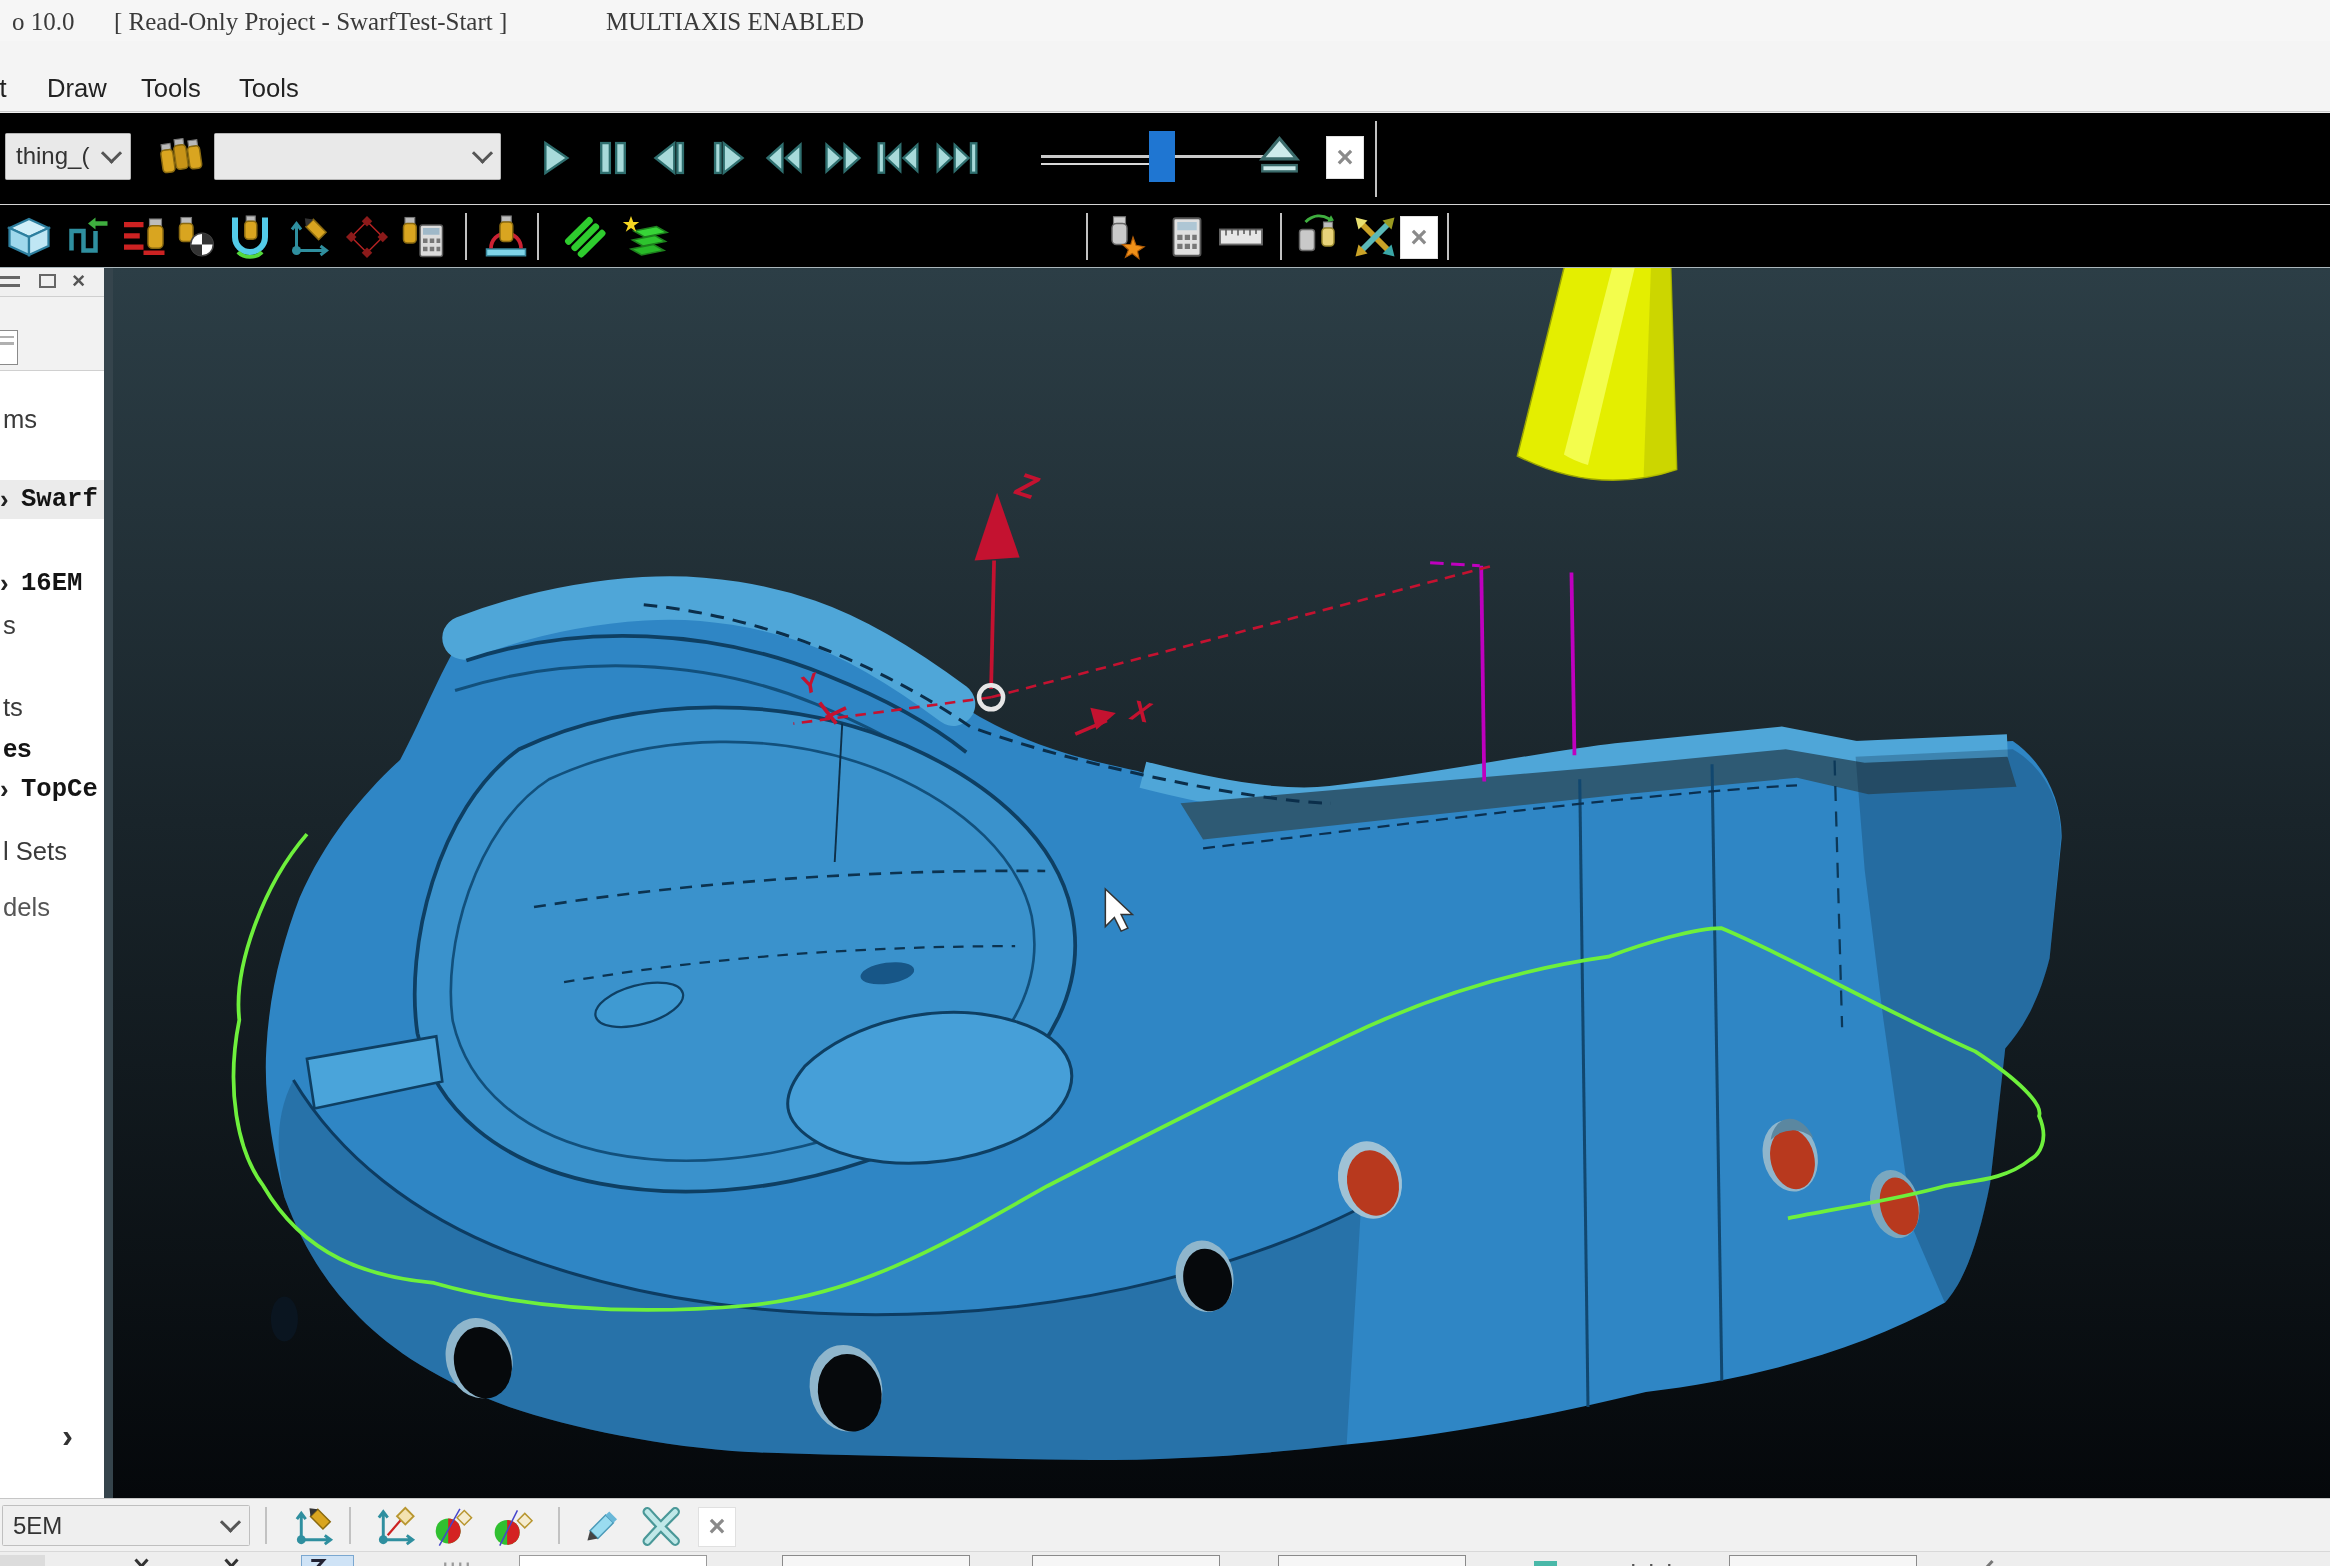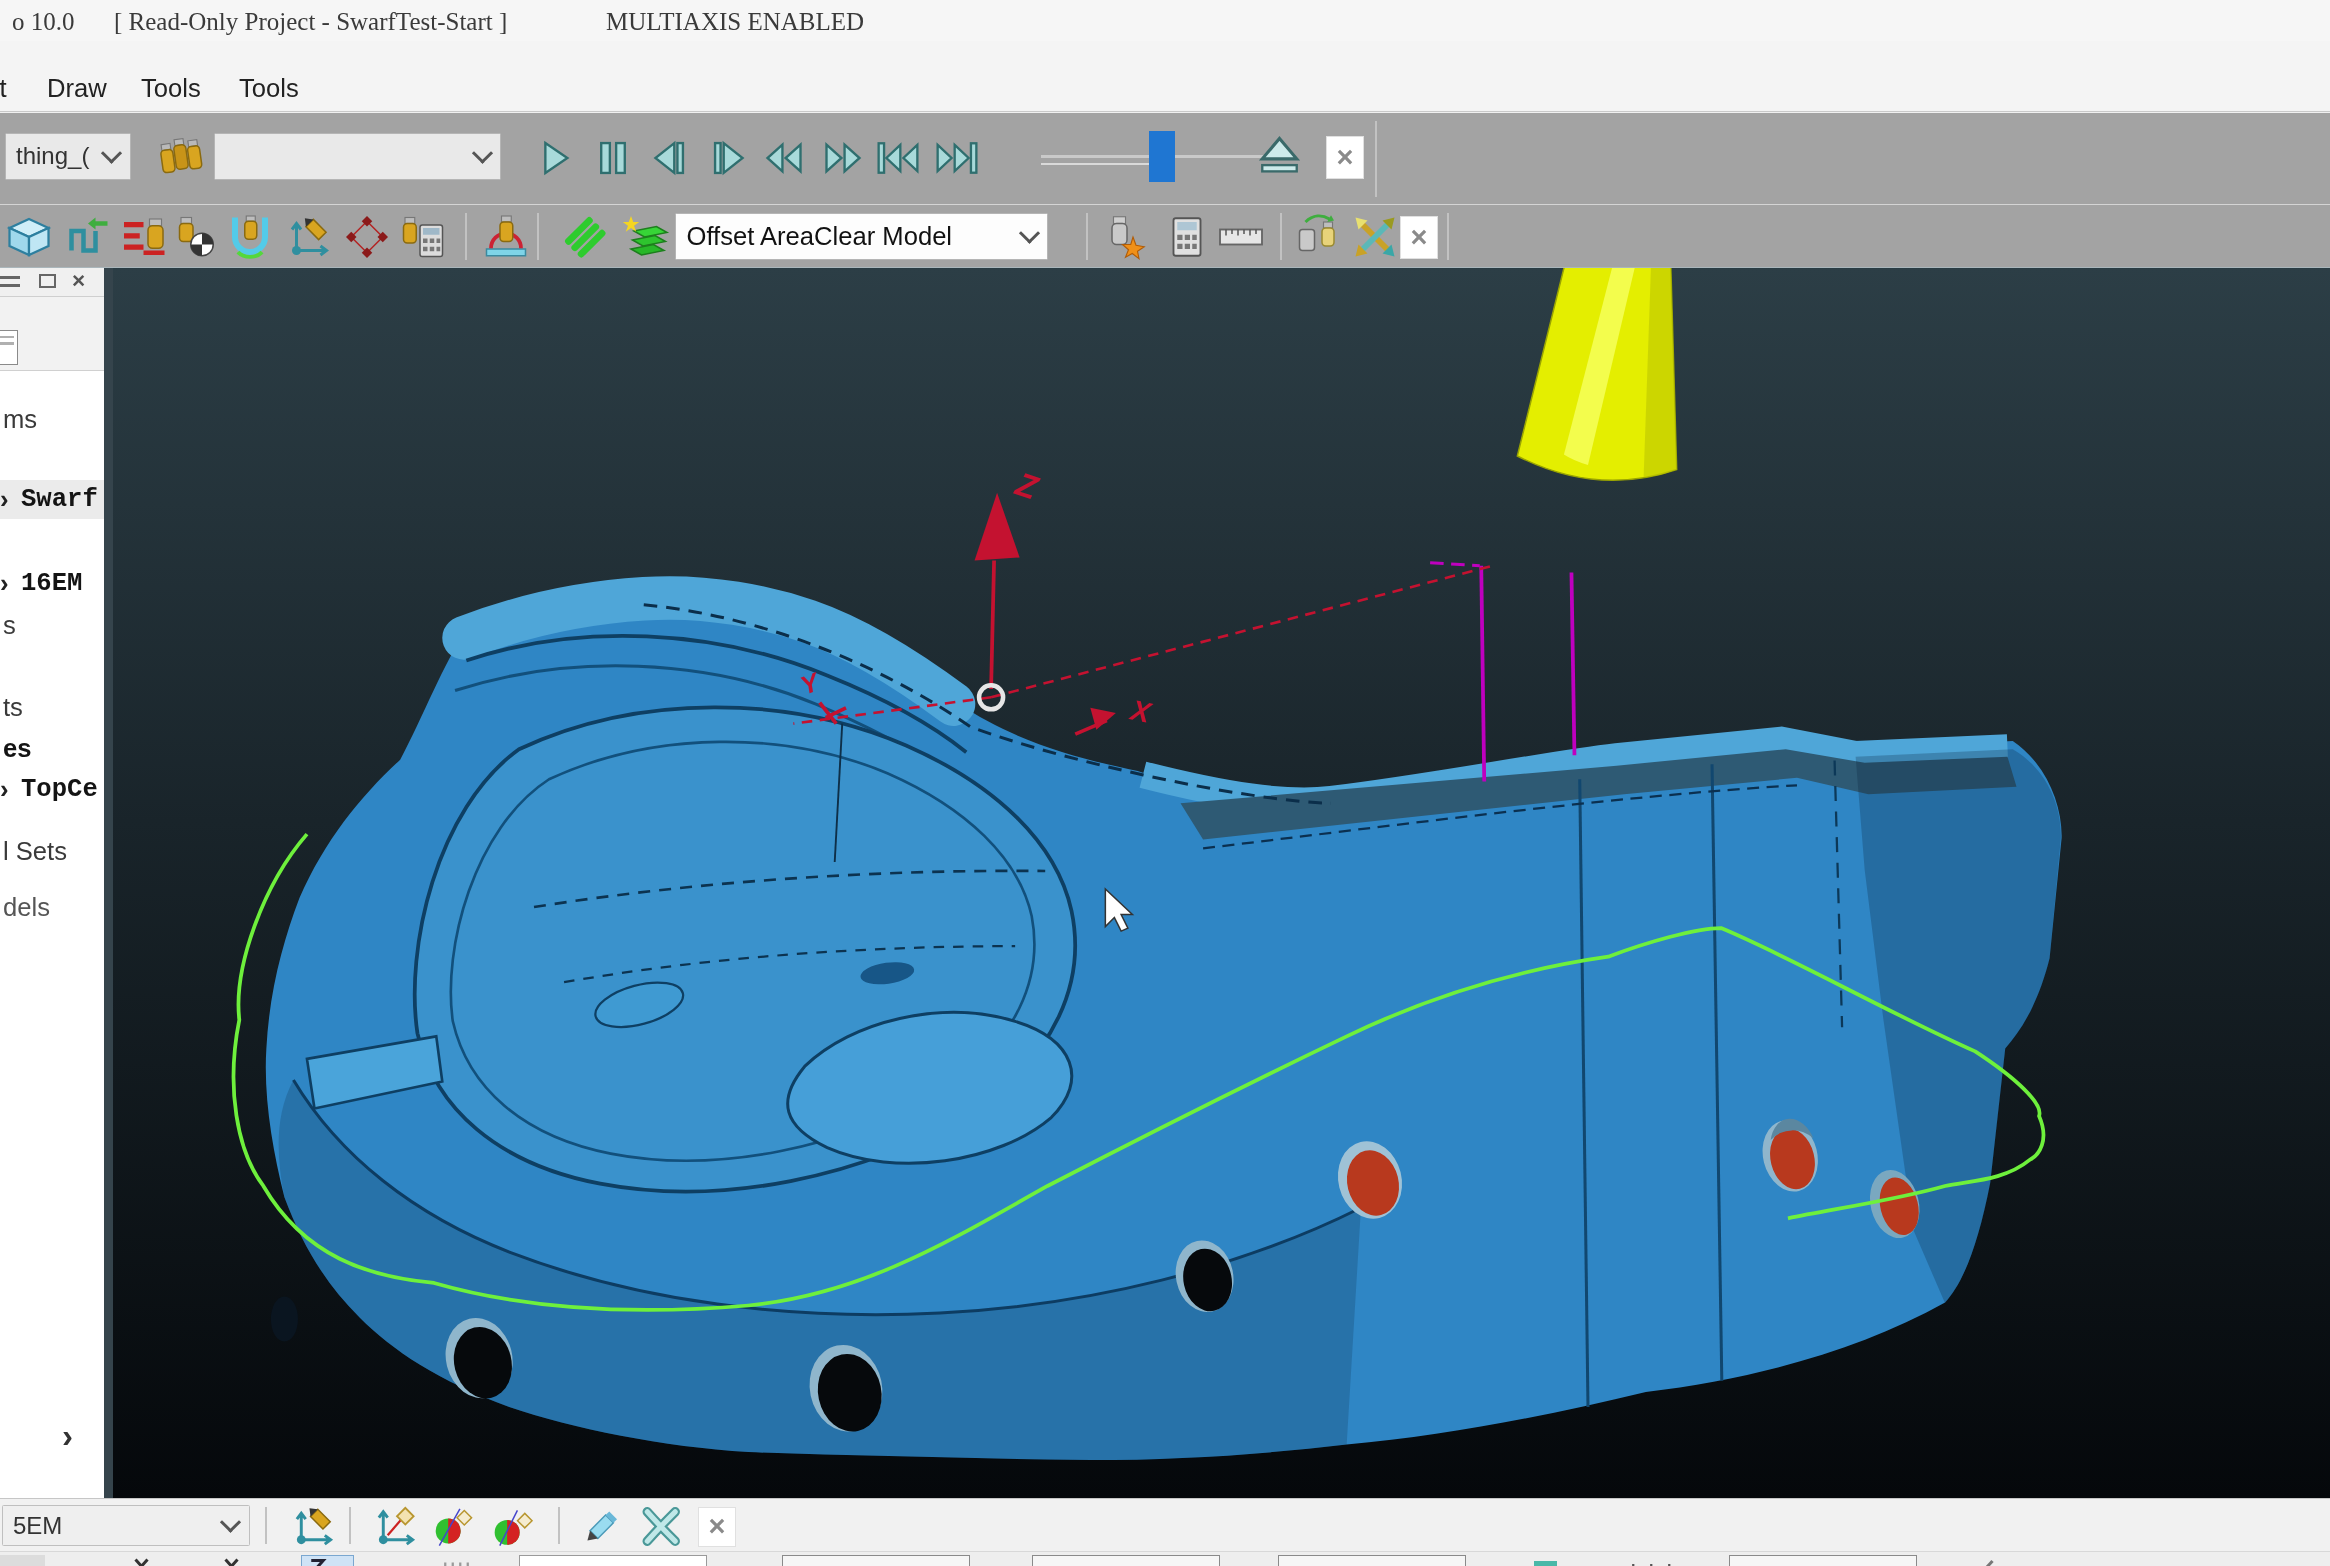--- a/index.html
+++ b/index.html
@@ -8,21 +8,21 @@
     background:#f0f0f0;
     font-family:"Liberation Sans", sans-serif;
     -webkit-font-smoothing:antialiased;
   }
   .abs{position:absolute;}
   
   .titlebar{left:0;top:0;width:100%;height:41px;background:#f6f6f6;font-family:Liberation Serif, serif;}
   .titlebar span{position:absolute;top:7.5px;font-size:25px;color:#3a3a3a;white-space:nowrap;}
   .menubar{left:0;top:41px;width:100%;height:71px;background:#f4f4f4;border-bottom:1.5px solid #c9c9c9;box-sizing:border-box;}
   .menubar .menu-item{position:absolute;top:33px;font-size:25.6px;color:#222;white-space:nowrap;}
-  .toolbar{left:0;width:100%;background:#a3a3a3;box-sizing:border-box;}
+  .toolbar{left:0;width:100%;background:#000000;box-sizing:border-box;}
   .toolbar1{top:113px;height:92px;border-bottom:1.5px solid #d4d4d4;}
   .toolbar2{top:205px;height:63px;border-bottom:1.5px solid #aab6bb;}
   .bottombar{top:1498px;height:53px;background:#f1f1f1;border-top:1.5px solid #c6c6c6;}
   .partialrow{top:1551px;height:16px;background:#eeeeee;border-top:1.5px solid #d8d8d8;overflow:hidden;}
   .combo{
     position:absolute;display:flex;align-items:center;box-sizing:border-box;
     background:#e9e9e9;border:1.5px solid #b5b5b5;border-radius:1.5px;
     font-size:24px;color:#333;padding:0 10.5px;white-space:nowrap;overflow:hidden;
   }
   .combo.white{background:#fdfdfd;color:#111;font-size:25.6px;}
@@ -251,24 +251,20 @@
     </svg>
   </div>
   <div class="icon-btn" style="left:620px;top:6px">
     <svg width="48" height="48" viewBox="0 0 64 64">
       <polygon points="16,24 46,18 60,26 30,32" fill="#37d437" stroke="#1d7f1d" stroke-width="2"></polygon>
       <polygon points="14,36 44,30 58,38 28,44" fill="#2ec42e" stroke="#1d7f1d" stroke-width="2"></polygon>
       <polygon points="12,48 42,42 56,50 26,56" fill="#28b828" stroke="#1d7f1d" stroke-width="2"></polygon>
       <path d="M12,4 L15,12 L23,12 L16,17 L19,25 L12,20 L5,25 L8,17 L1,12 L9,12 Z" fill="#f5d522"></path>
     </svg>
   </div>
-  <div class="combo white" style="left:675px;top:7.5px;width:373px;height:47px">
-    <span>Offset AreaClear Model</span>
-    <span class="chev"></span>
-  </div>
   <div class="sep" style="left:1086px"></div>
   <div class="icon-btn" style="left:1098px;top:6px">
     <svg width="48" height="48" viewBox="0 0 64 64">
       <rect x="18" y="5" width="16" height="9" fill="#cfcfcf" stroke="#777" stroke-width="1.5"></rect>
       <rect x="16" y="14" width="20" height="28" rx="6" fill="#c9c9c9" stroke="#666" stroke-width="2"></rect>
       <path d="M44,32 L48,43 L59,45 L50,51 L52,61 L43,54 L34,59 L38,49 L30,42 L41,42 Z" fill="#f09018" stroke="#b05c08" stroke-width="1.5"></path>
     </svg>
   </div>
   <div class="icon-btn" style="left:1161px;top:6px">
     <svg width="48" height="48" viewBox="0 0 64 64">

